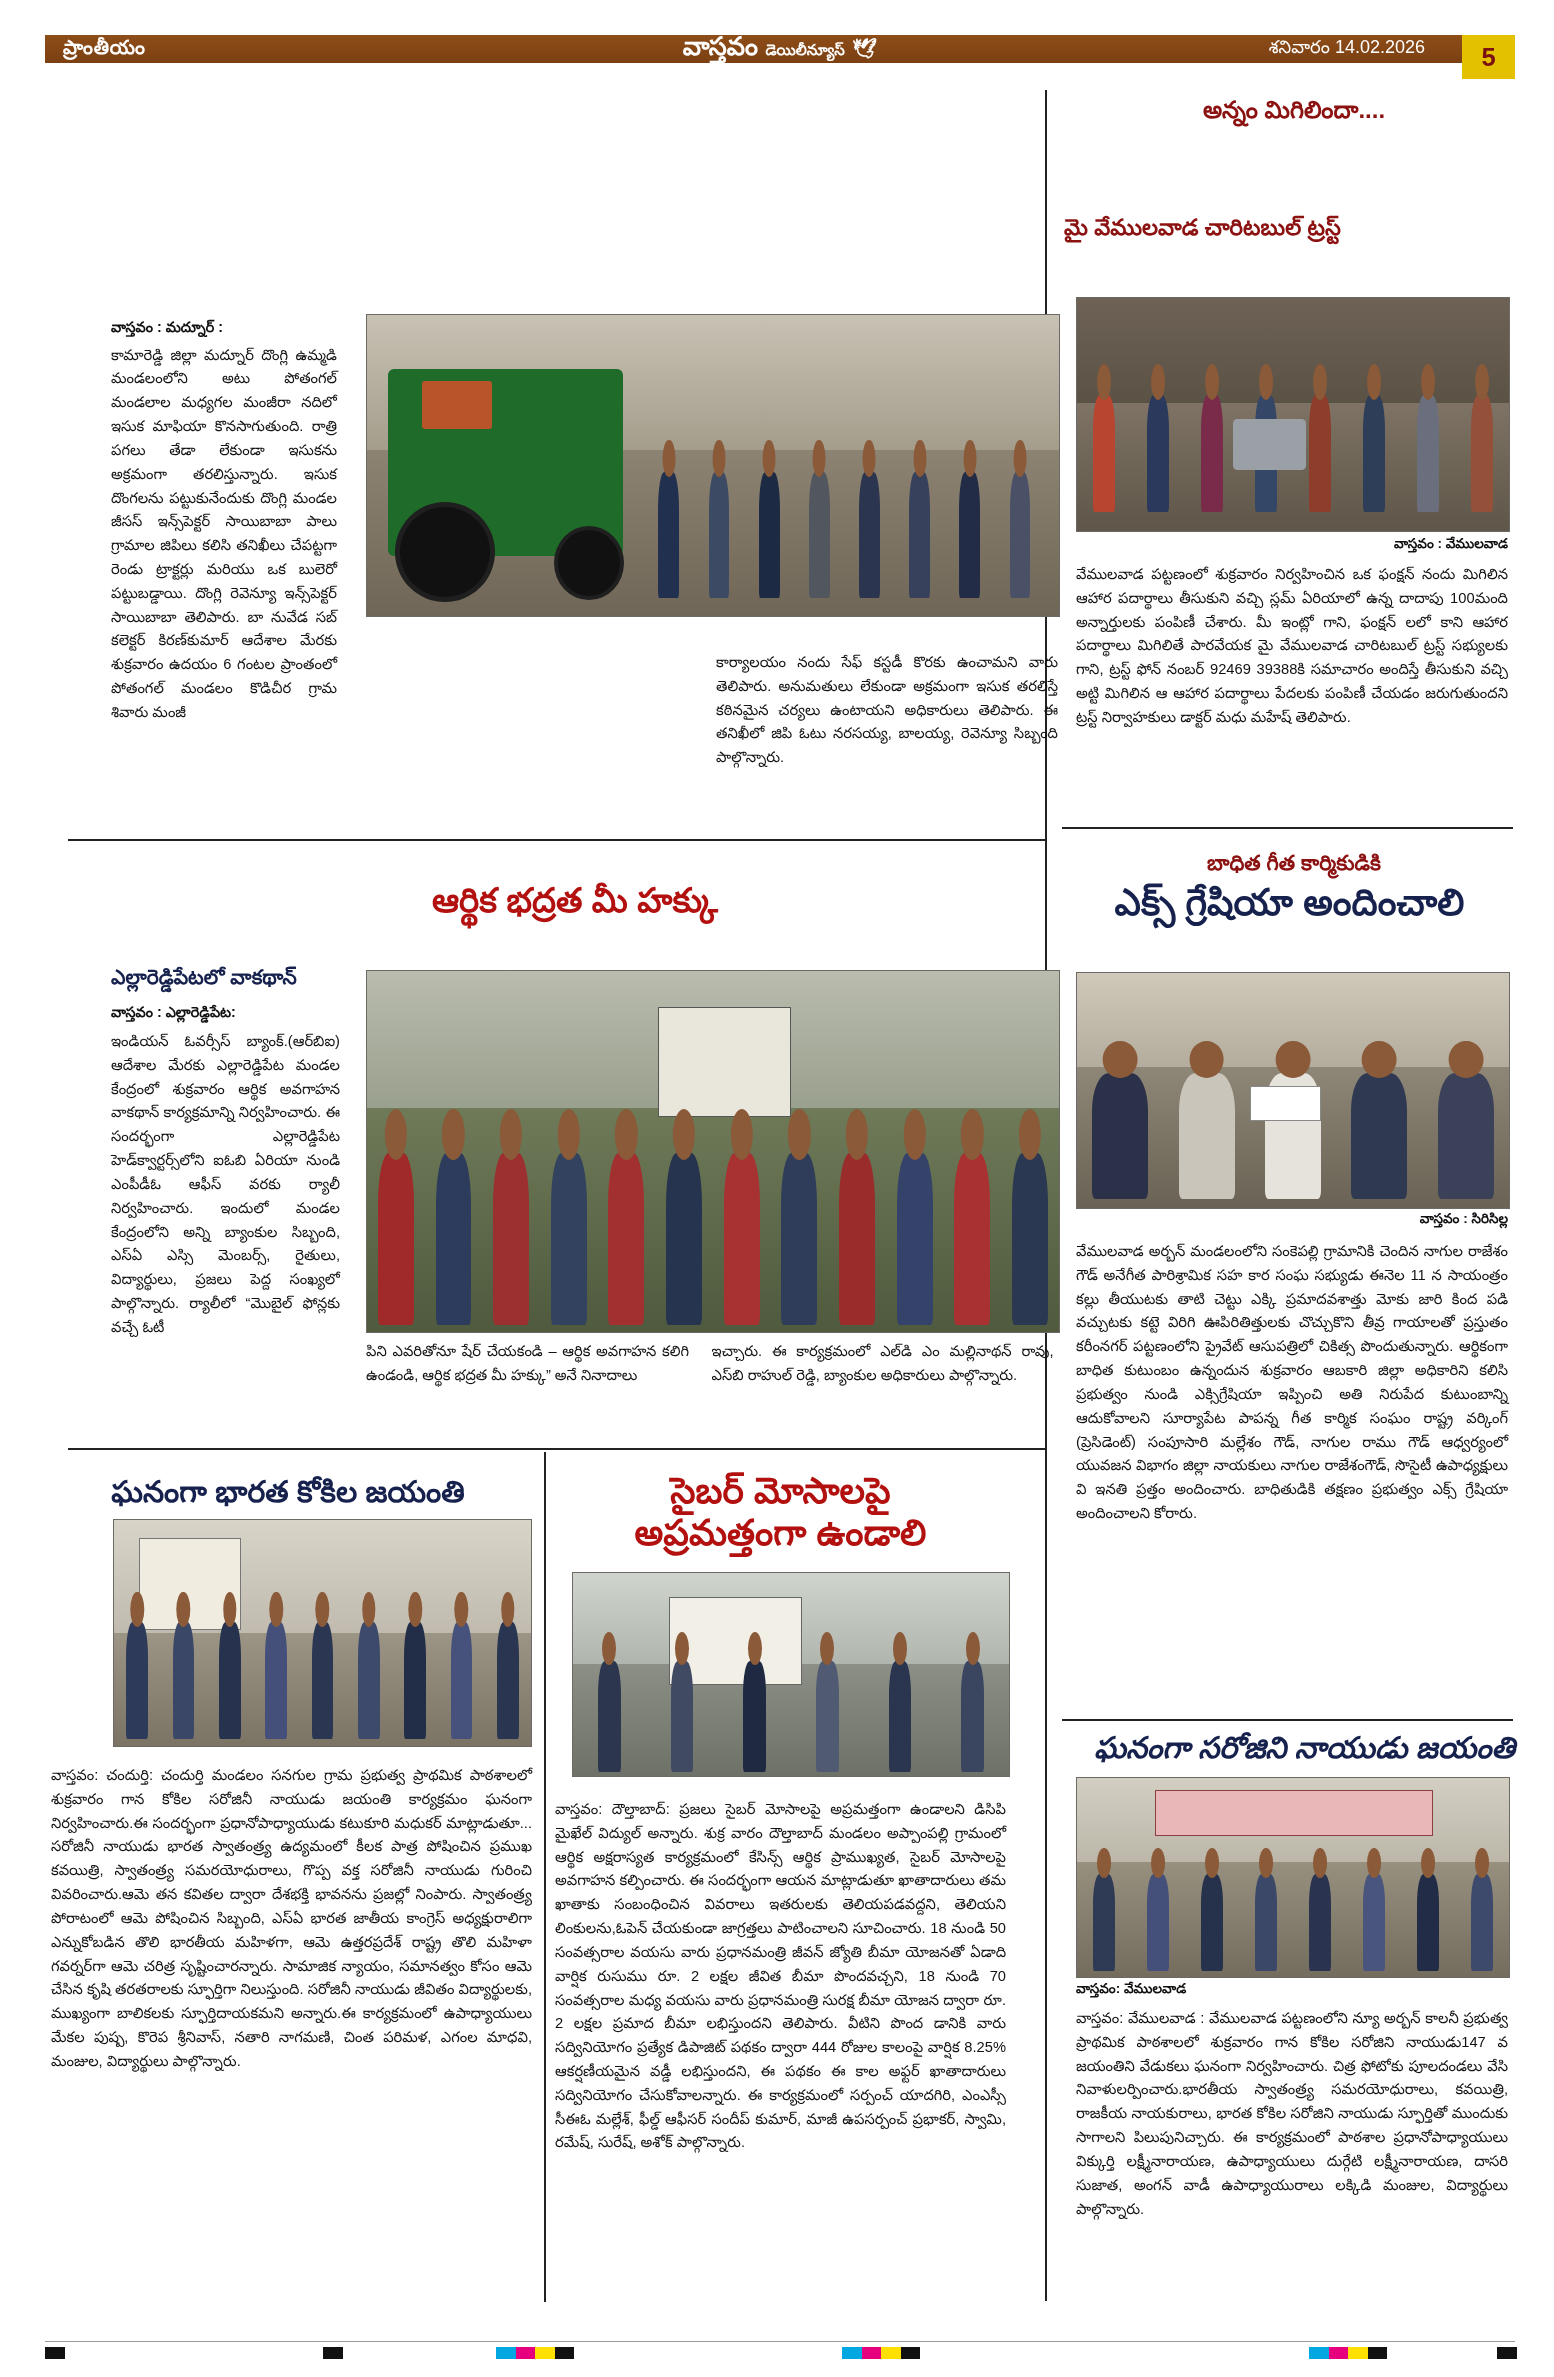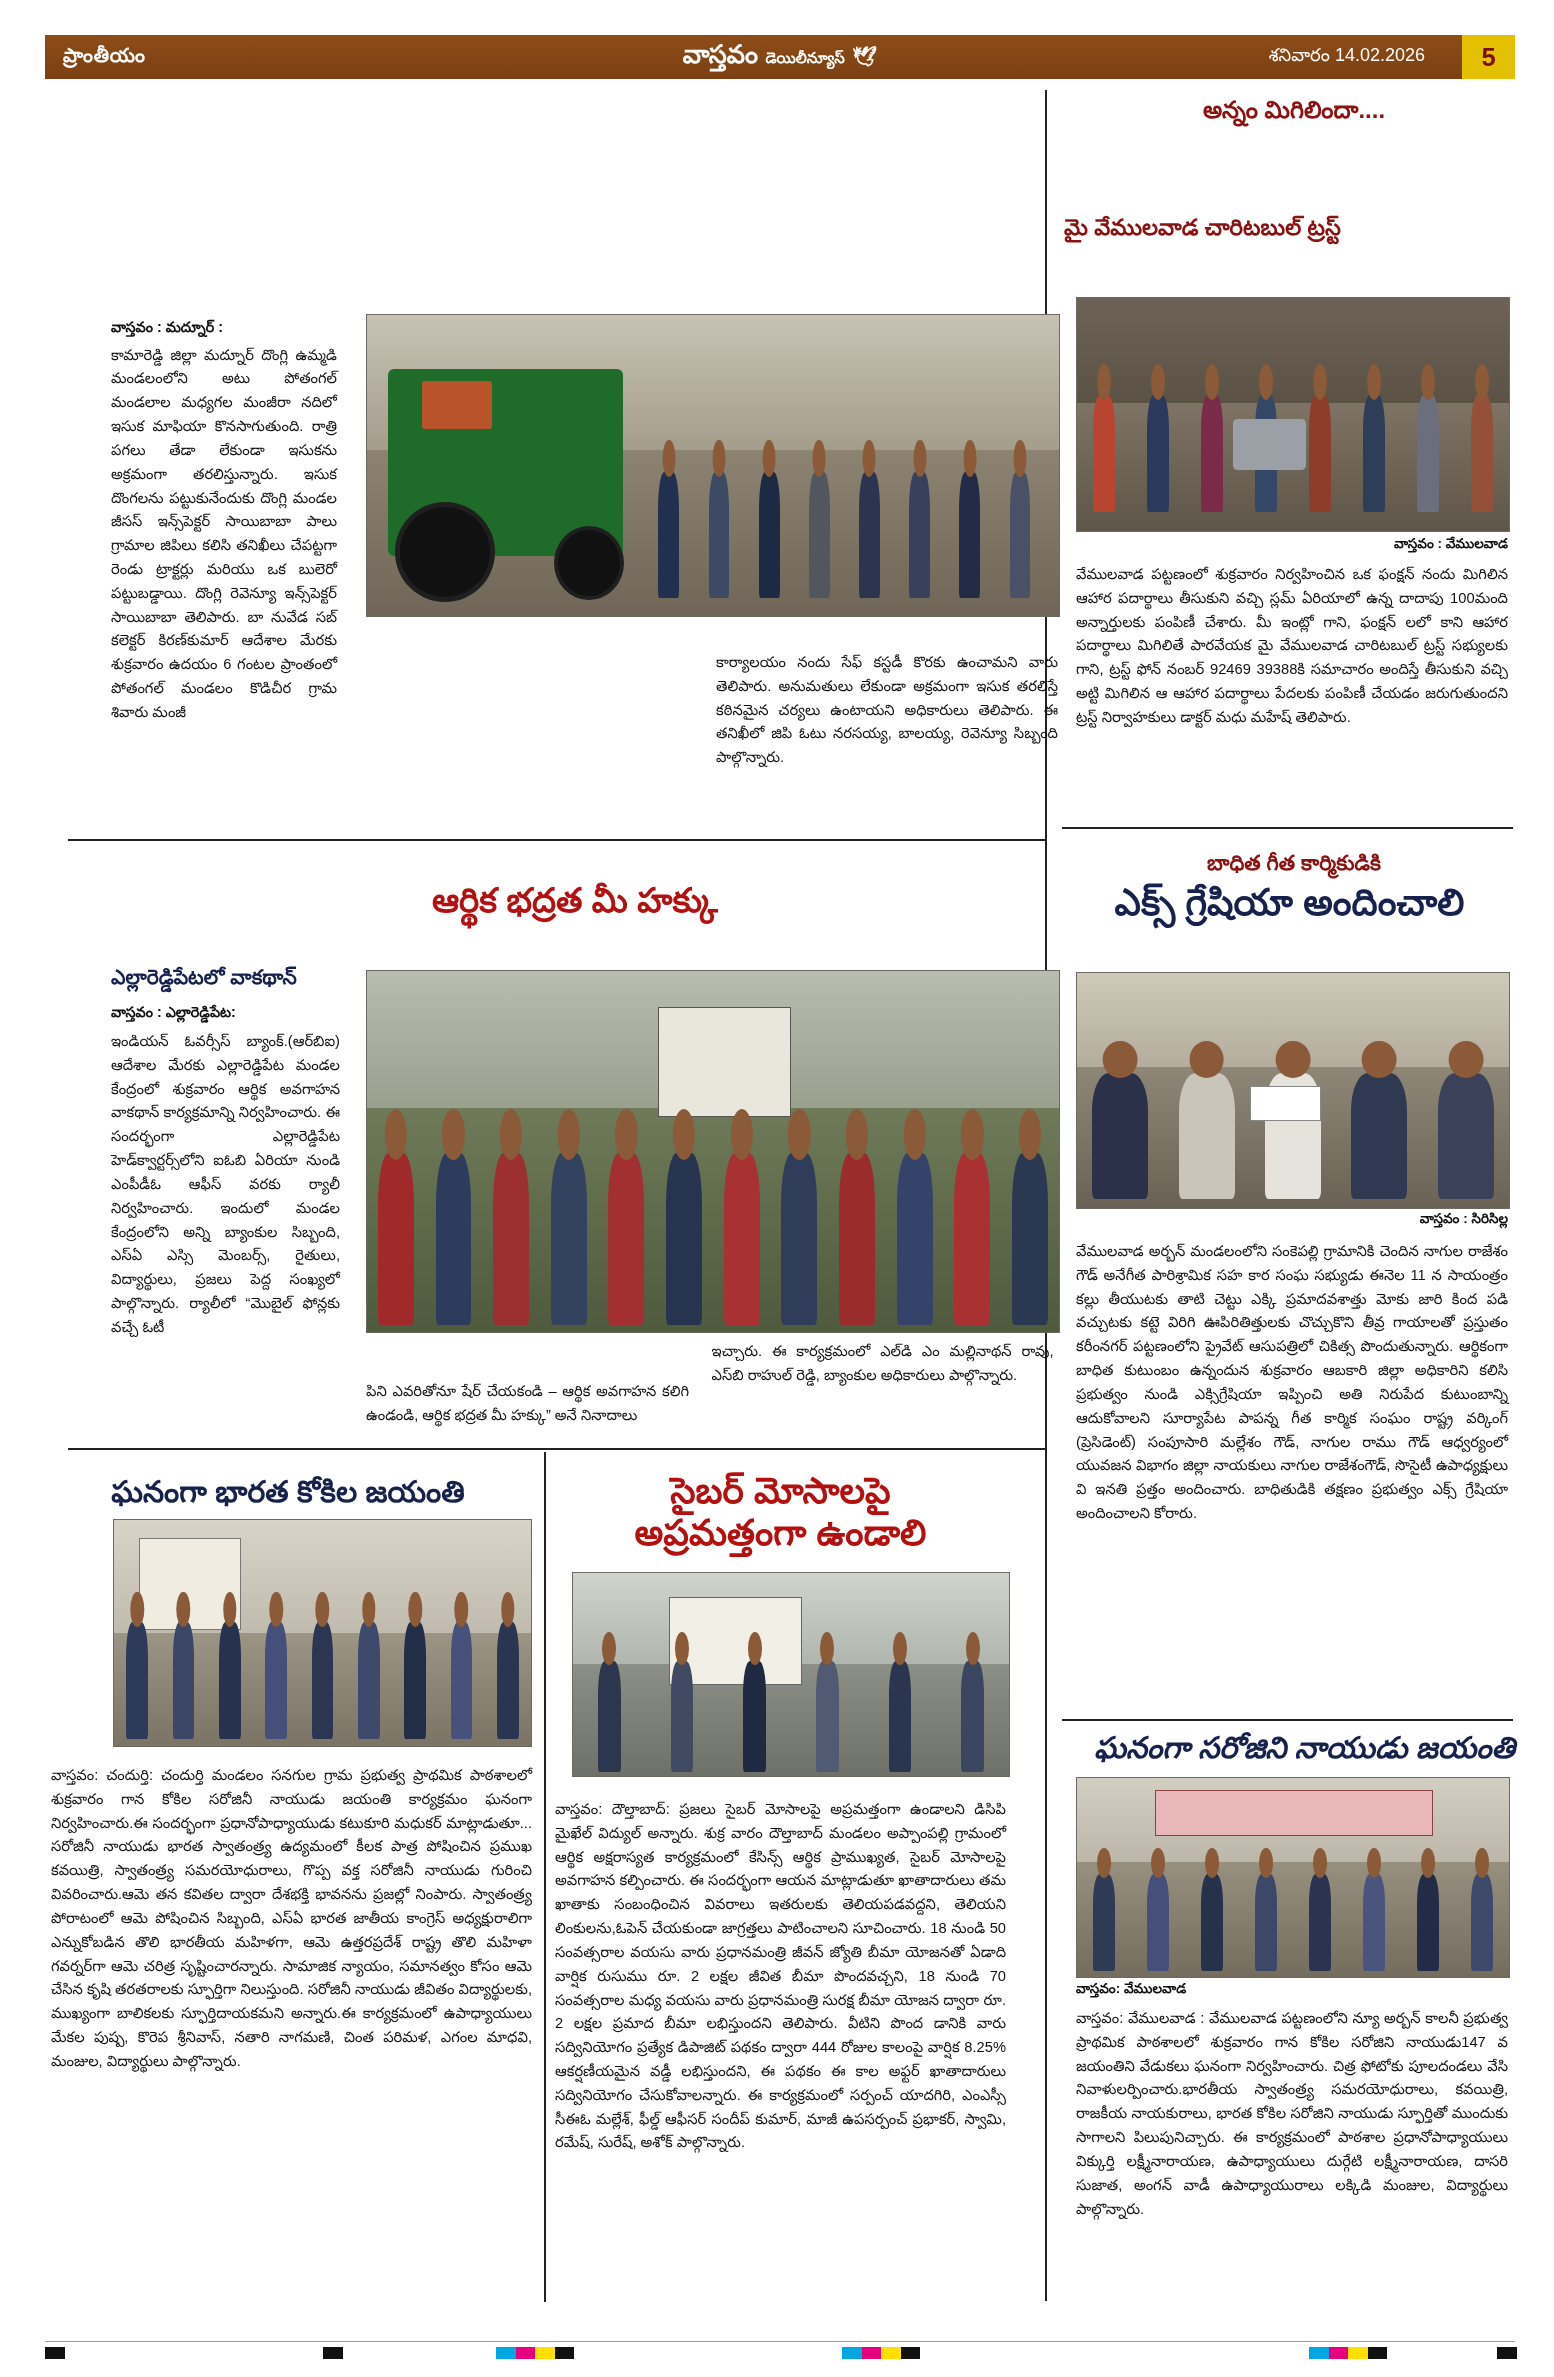--- a/index.html
+++ b/index.html
@@ -19,21 +19,21 @@
     left: 0; top: 0;
     width: 1555px;
     height: 2377px;
     background: #fff;
   }
 
   
   .masthead {
     position: absolute;
     left: 45px; top: 35px;
-    width: 1470px; height: 44px;
+    width: 1470px; height: 28px;
     background: linear-gradient(180deg,#8e4d18 0%, #7b3f12 100%);
     display: flex;
     align-items: center;
   }
   .masthead .edition {
     color: #fff;
     font-size: 19.6px;
     font-weight: bold;
     margin-left: 18px;
     letter-spacing: 0.8px;
@@ -364,21 +364,21 @@
       <i style="background:#a83232"></i>
         <i style="background:#2f3d5a"></i>
         <i style="background:#9a2c2c"></i>
       <i style="background:#35436a"></i>
         <i style="background:#a93131"></i>
         <i style="background:#2b3852"></i>
     </div>
   </div>
 
   <div style="position:absolute;left:366px;top:1340px;width:692px;display:flex;gap:22.6px;">
-    <div class="body-text" style="width:323px;margin-top:40px;">పిని ఎవరితోనూ షేర్ చేయకండి – ఆర్థిక అవగాహన కలిగి ఉండండి, ఆర్థిక భద్రత మీ హక్కు” అనే నినాదాలు</div>
+    <div class="body-text" style="width:323px;">పిని ఎవరితోనూ షేర్ చేయకండి – ఆర్థిక అవగాహన కలిగి ఉండండి, ఆర్థిక భద్రత మీ హక్కు” అనే నినాదాలు</div>
     <div class="body-text" style="width:342px;">ఇచ్చారు. ఈ కార్యక్రమంలో ఎల్‌డి ఎం మల్లినాథన్ రావు, ఎస్‌బి రాహుల్ రెడ్డి, బ్యాంకుల అధికారులు పాల్గొన్నారు.</div>
   </div>
 
   <div class="hd-maroon" id="s4-kicker">బాధిత గీత కార్మికుడికి</div>
   <div class="hd-navy" id="s4-head">ఎక్స్ గ్రేషియా అందించాలి</div>
 
   <div class="photo" id="s4-photo">
     <div class="sky" style="background:linear-gradient(180deg,#cfc9ba,#b4ad9d); height:40%;"></div>
     <div class="ground" style="background:linear-gradient(180deg,#8e8676,#6a6254); height:60%;"></div>
     <div class="ppl" style="bottom:4%;height:74%;">

